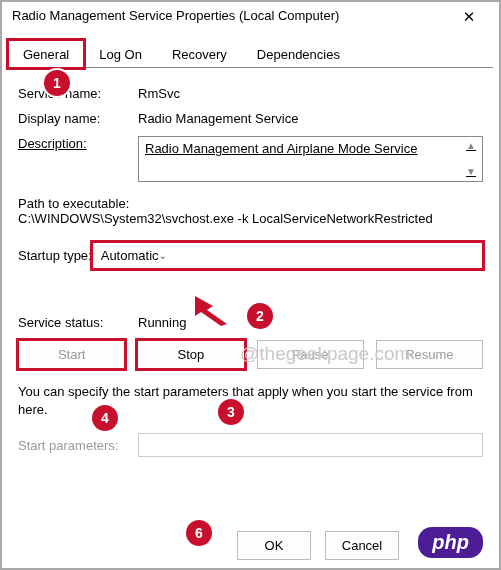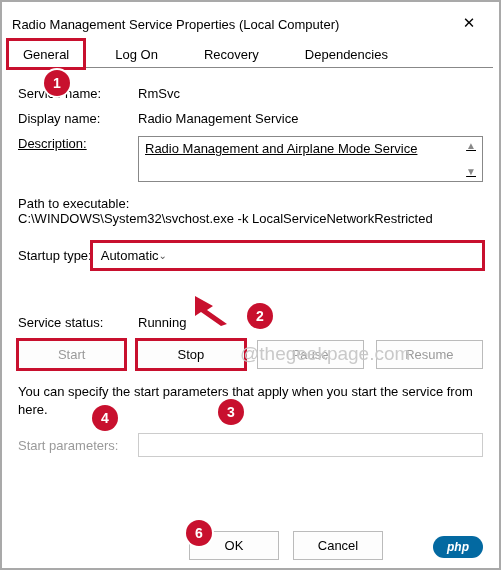--- a/index.html
+++ b/index.html
@@ -9,35 +9,34 @@
     font-size: 13px;
     color: #000;
     background: #fff;
     width: 501px;
     height: 570px;
     position: relative;
     overflow: hidden;
   }
   .titlebar {
     display: flex;
-    align-items: flex-end;
+    align-items: flex-start;
     justify-content: space-between;
     padding: 8px 12px 2px 12px;
     height: 34px;
   }
   .titlebar .title { font-size: 13px; }
   .titlebar .close {
     width: 40px; text-align: center; font-size: 15px;
     cursor: pointer;
   }
   .tabs {
     display: flex;
     padding-left: 8px;
     margin-top: 6px;
-    gap: 16px;
   }
   .tab {
     padding: 6px 14px;
     border: 1px solid transparent;
     border-bottom: none;
     cursor: pointer;
     position: relative;
   }
   .tab.active {
     border-color: #888;
@@ -104,21 +103,21 @@
     color:#9a9a9a;
   }
   .footer {
     position:absolute;
     bottom:10px;
     right:14px;
     display:flex;
     gap:14px;
   }
   .footer .fbtn {
-    width:90px;
+    width:74px;
     border:1px solid #bbb;
     background:#fdfdfd;
     padding:6px 0;
     text-align:center;
     cursor:pointer;
     margin-top:48px;
   }
   
   .badge {
     position:absolute;
@@ -146,28 +145,28 @@
     position:absolute;
     left:240px; top:343px;
     font-size:19px;
     color:#c9c9c9;
     pointer-events:none;
     z-index:1;
   }
   .php-pill {
     position:absolute;
     right:18px; bottom:12px;
-    background:#0369a1;
+    background:#4c1d95;
     color:#fff;
     font-weight:bold;
     font-style:italic;
     padding:4px 14px;
     border-radius:14px;
     z-index:25;
-    font-size:12px;
+    font-size:20px;
   }
   .outer-border {
     position:absolute; inset:0;
     border:2px solid #a9a9a9;
     pointer-events:none;
   }
 </style>
 </head>
 <body>
 

